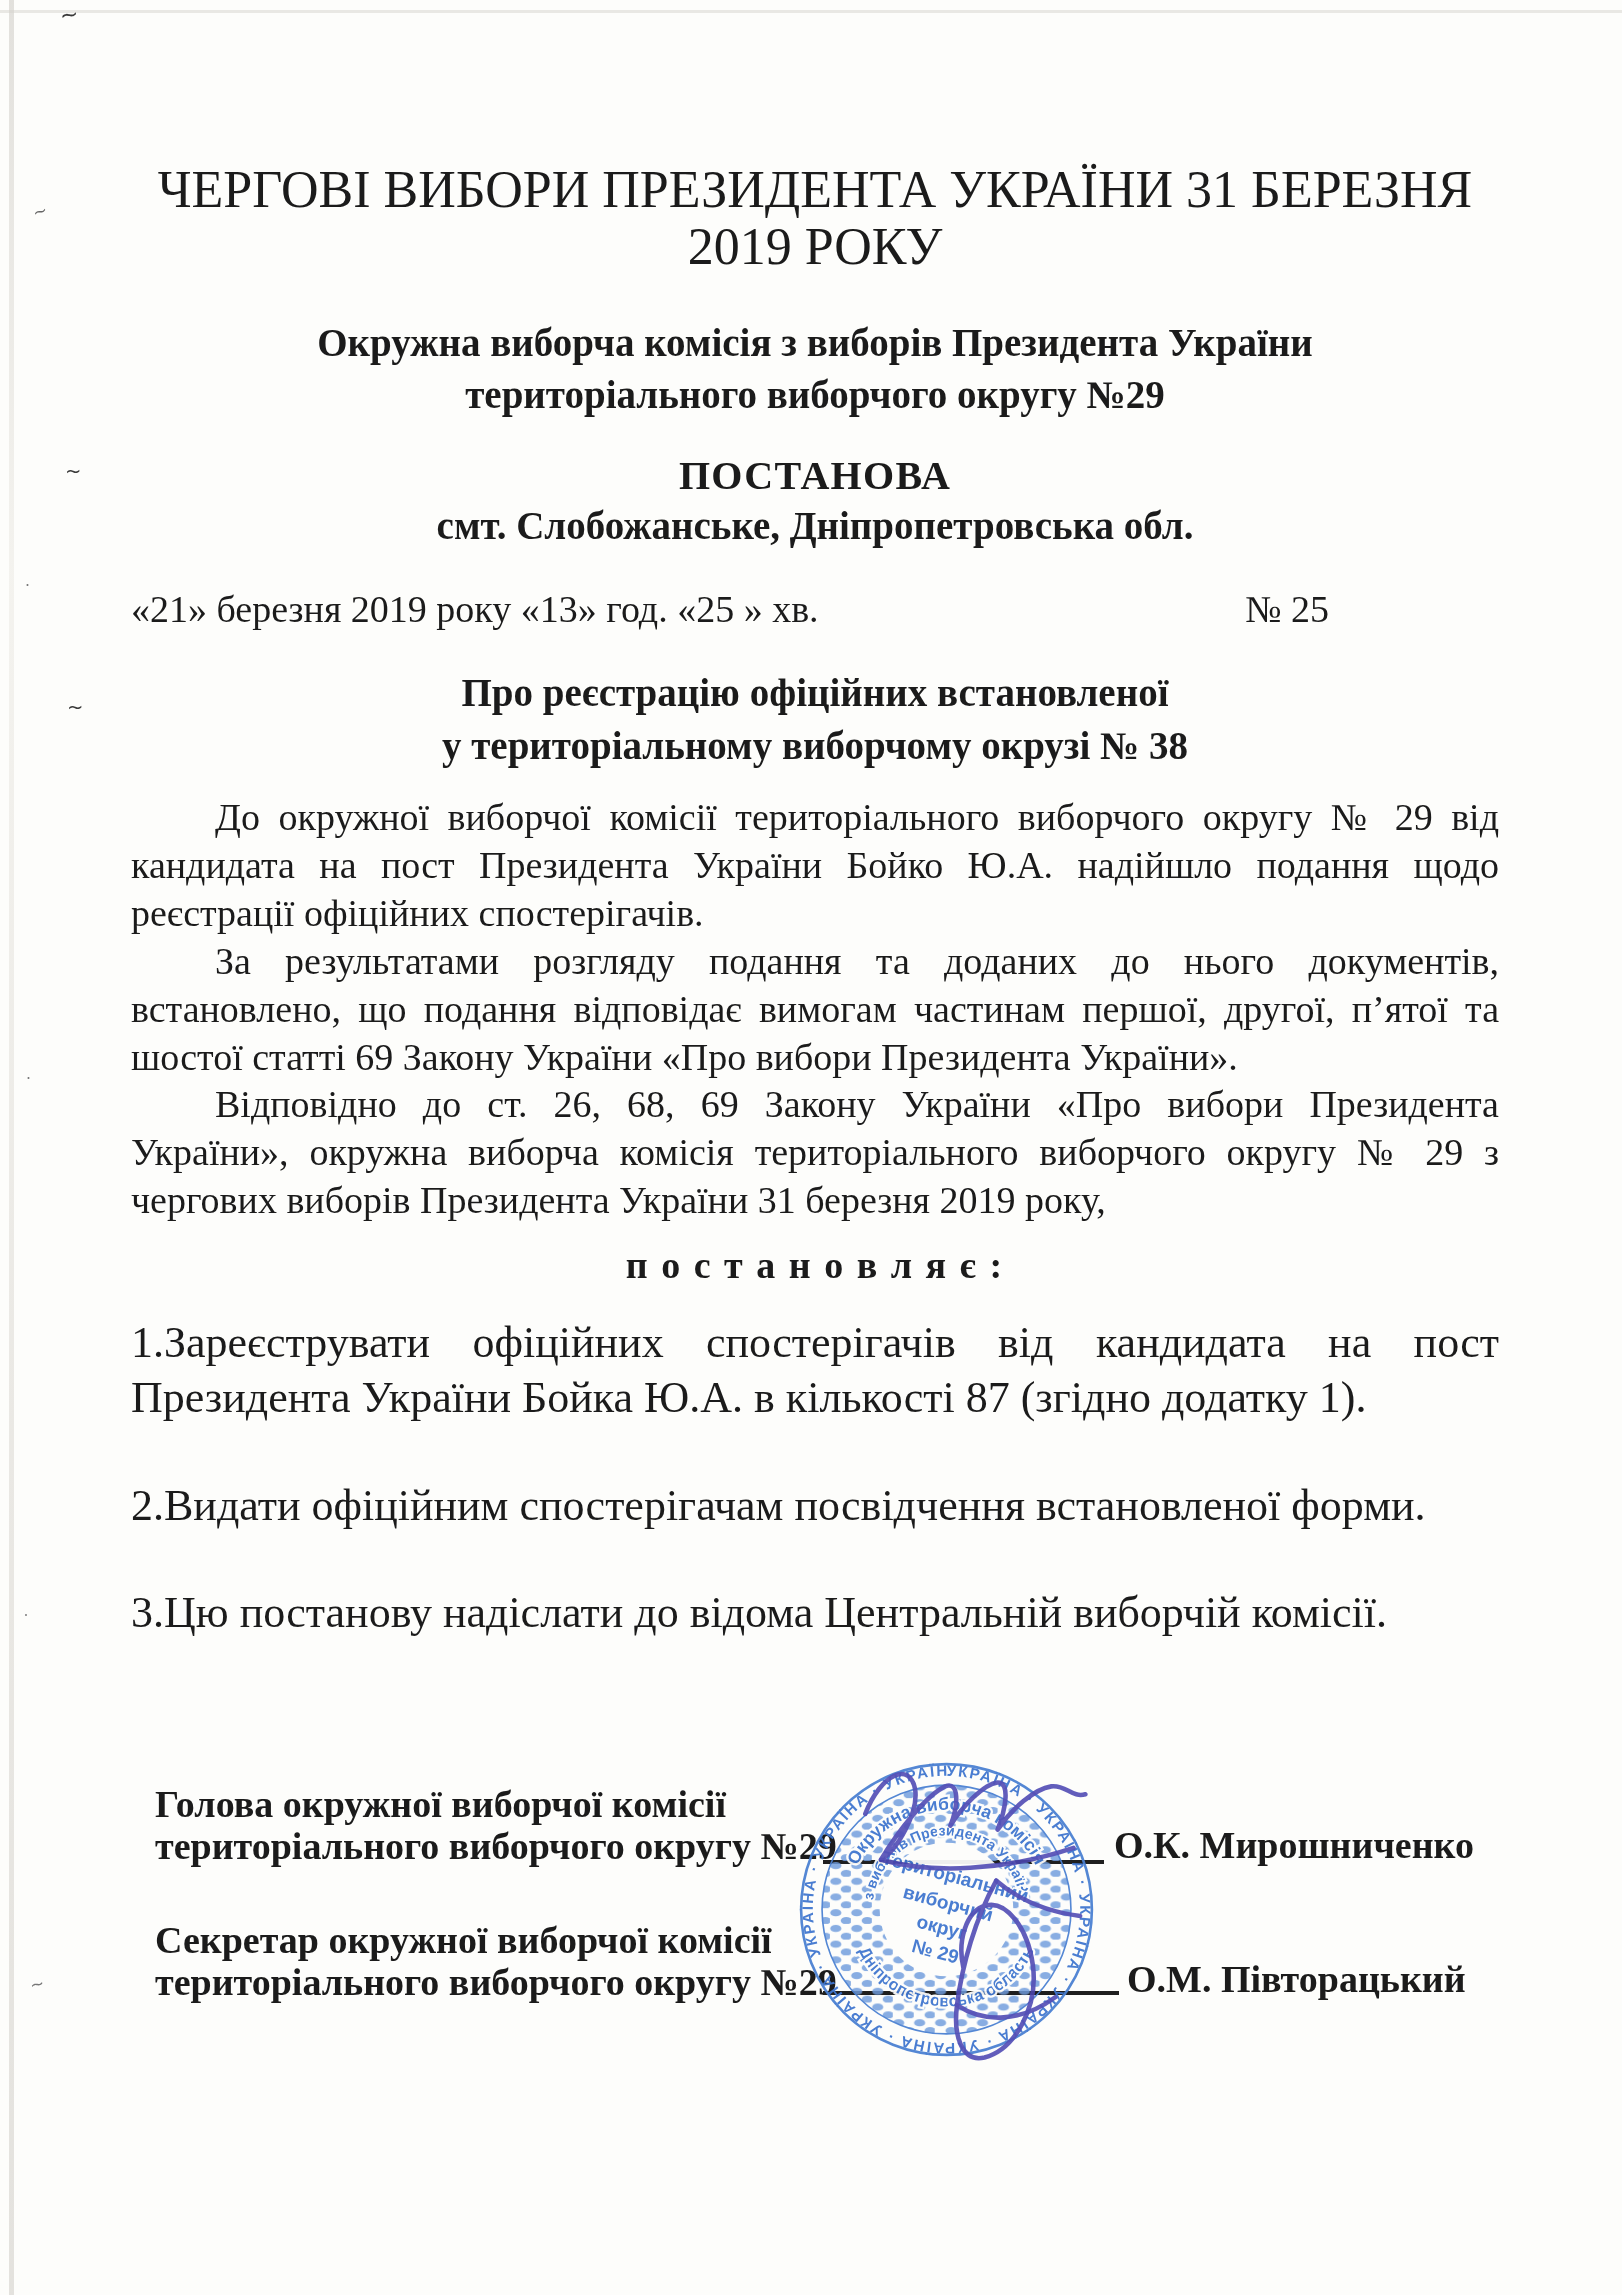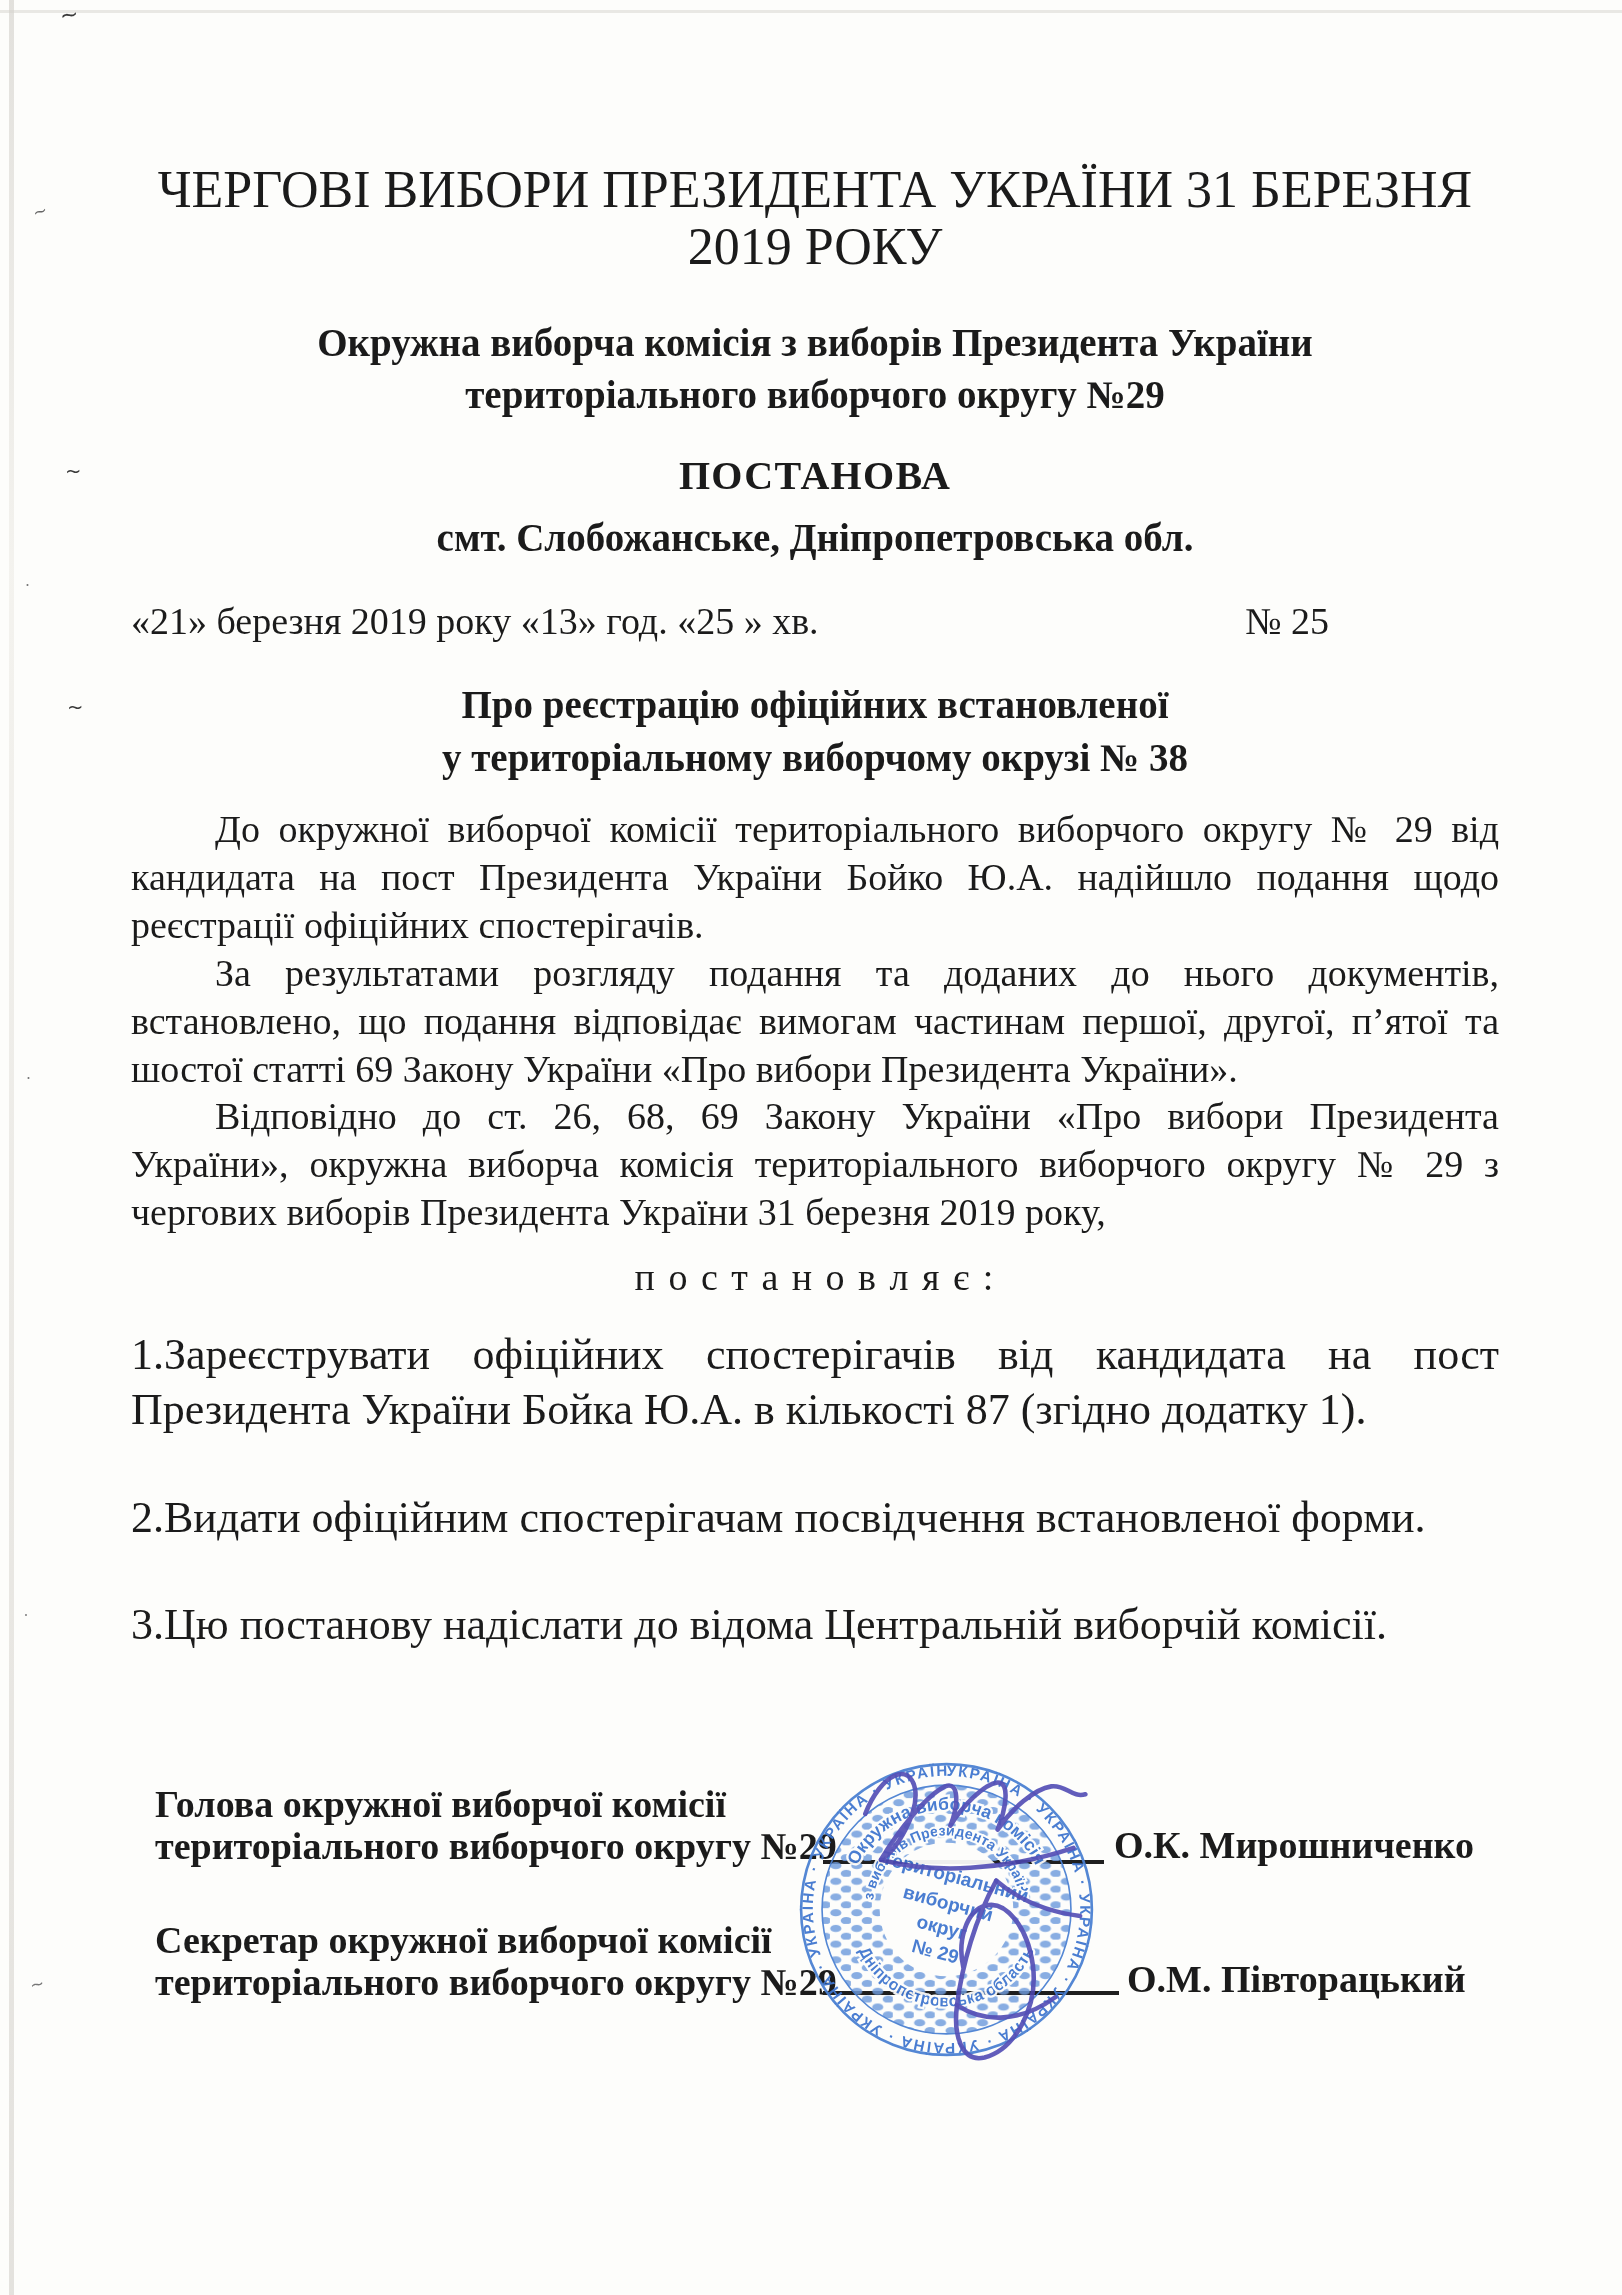--- a/index.html
+++ b/index.html
@@ -9,27 +9,27 @@
   
   .edge-left{position:absolute;left:8.5px;top:0;width:5.2px;height:2295px;
              background:linear-gradient(180deg,#ccc9c3,#eceae4 25%,#dbd8d2 60%,#cfccc6);opacity:.55;}
   .edge-top{position:absolute;left:0;top:9.8px;width:1623px;height:3.3px;background:#d6d3cd;opacity:.5;}
   .mark{position:absolute;color:#3a3a3a;font-family:"DejaVu Sans",sans-serif;line-height:1;}
 
   .content{padding:0 124px 0 131px;}
   .title{margin-top:161px;text-align:center;font-weight:normal;font-size:52px;line-height:1.1;}
   .commission{margin-top:42px;text-align:center;font-weight:bold;font-size:39px;line-height:1.33;}
   .doc-type{margin-top:31px;text-align:center;font-weight:bold;font-size:40px;letter-spacing:1.3px;}
-  .place{margin-top:16px;text-align:center;font-weight:bold;font-size:39px;}
+  .place{margin-top:4px;text-align:center;font-weight:bold;font-size:39px;}
   .date-row{margin-top:39px;display:flex;justify-content:space-between;align-items:baseline;
             font-size:38px;padding-right:170px;}
   .subject{margin-top:35px;text-align:center;font-weight:bold;font-size:39px;line-height:1.36;}
   .par{margin:0;font-size:38px;line-height:1.26;text-align:justify;text-indent:84px;}
   .par.first{margin-top:22px;}
-  .resolves{margin-top:18.3px;text-align:center;font-weight:normal;font-size:38px;letter-spacing:2px;}
+  .resolves{margin-top:18.3px;text-align:center;font-weight:bold;font-size:38px;letter-spacing:2px;}
   .item{margin:52px 0 0 0;font-size:44px;line-height:1.26;text-align:justify;}
   .item.i1{margin-top:27.5px;}
 
   .sig-section{position:absolute;left:147px;top:1784px;width:1374px;
                font-weight:bold;font-size:38px;line-height:1.1;}
   .sig-text{position:absolute;left:8px;white-space:nowrap;}
   .sig-name{position:absolute;white-space:nowrap;}
   .sig-line{position:absolute;height:3.9px;background:#1f1f1f;}
 
   .stamp{position:absolute;left:788px;top:1751px;width:317px;height:317px;opacity:.94;}

